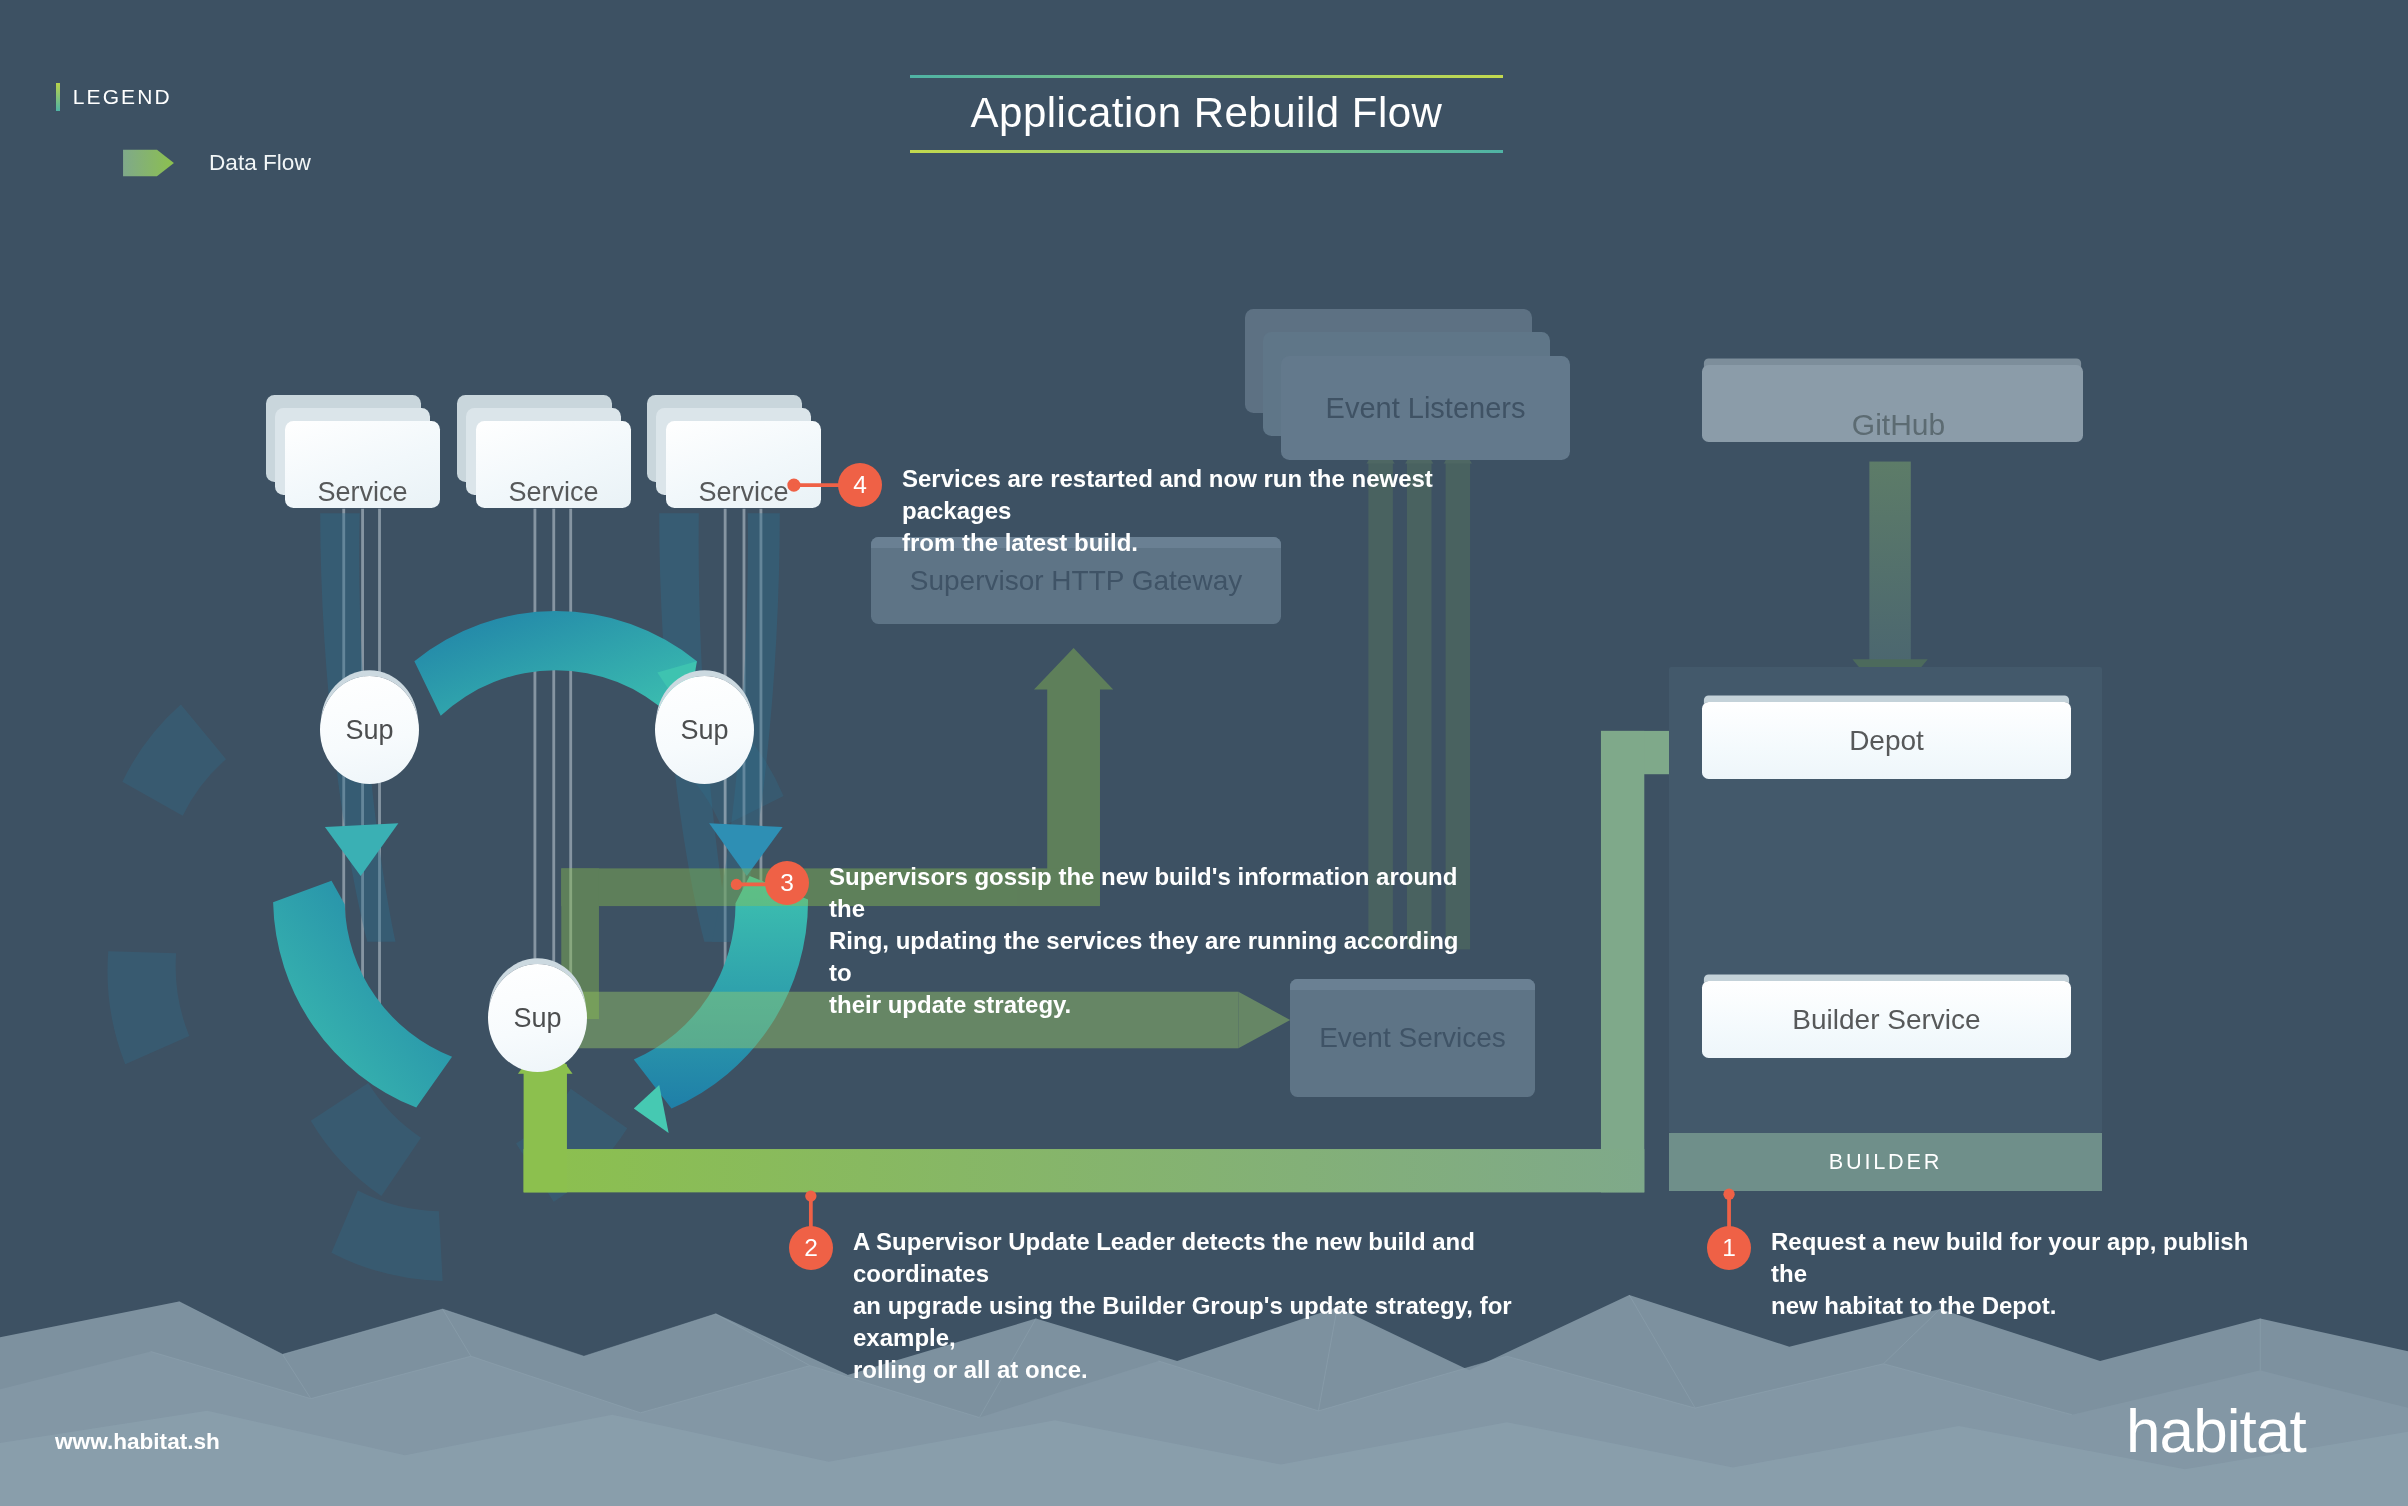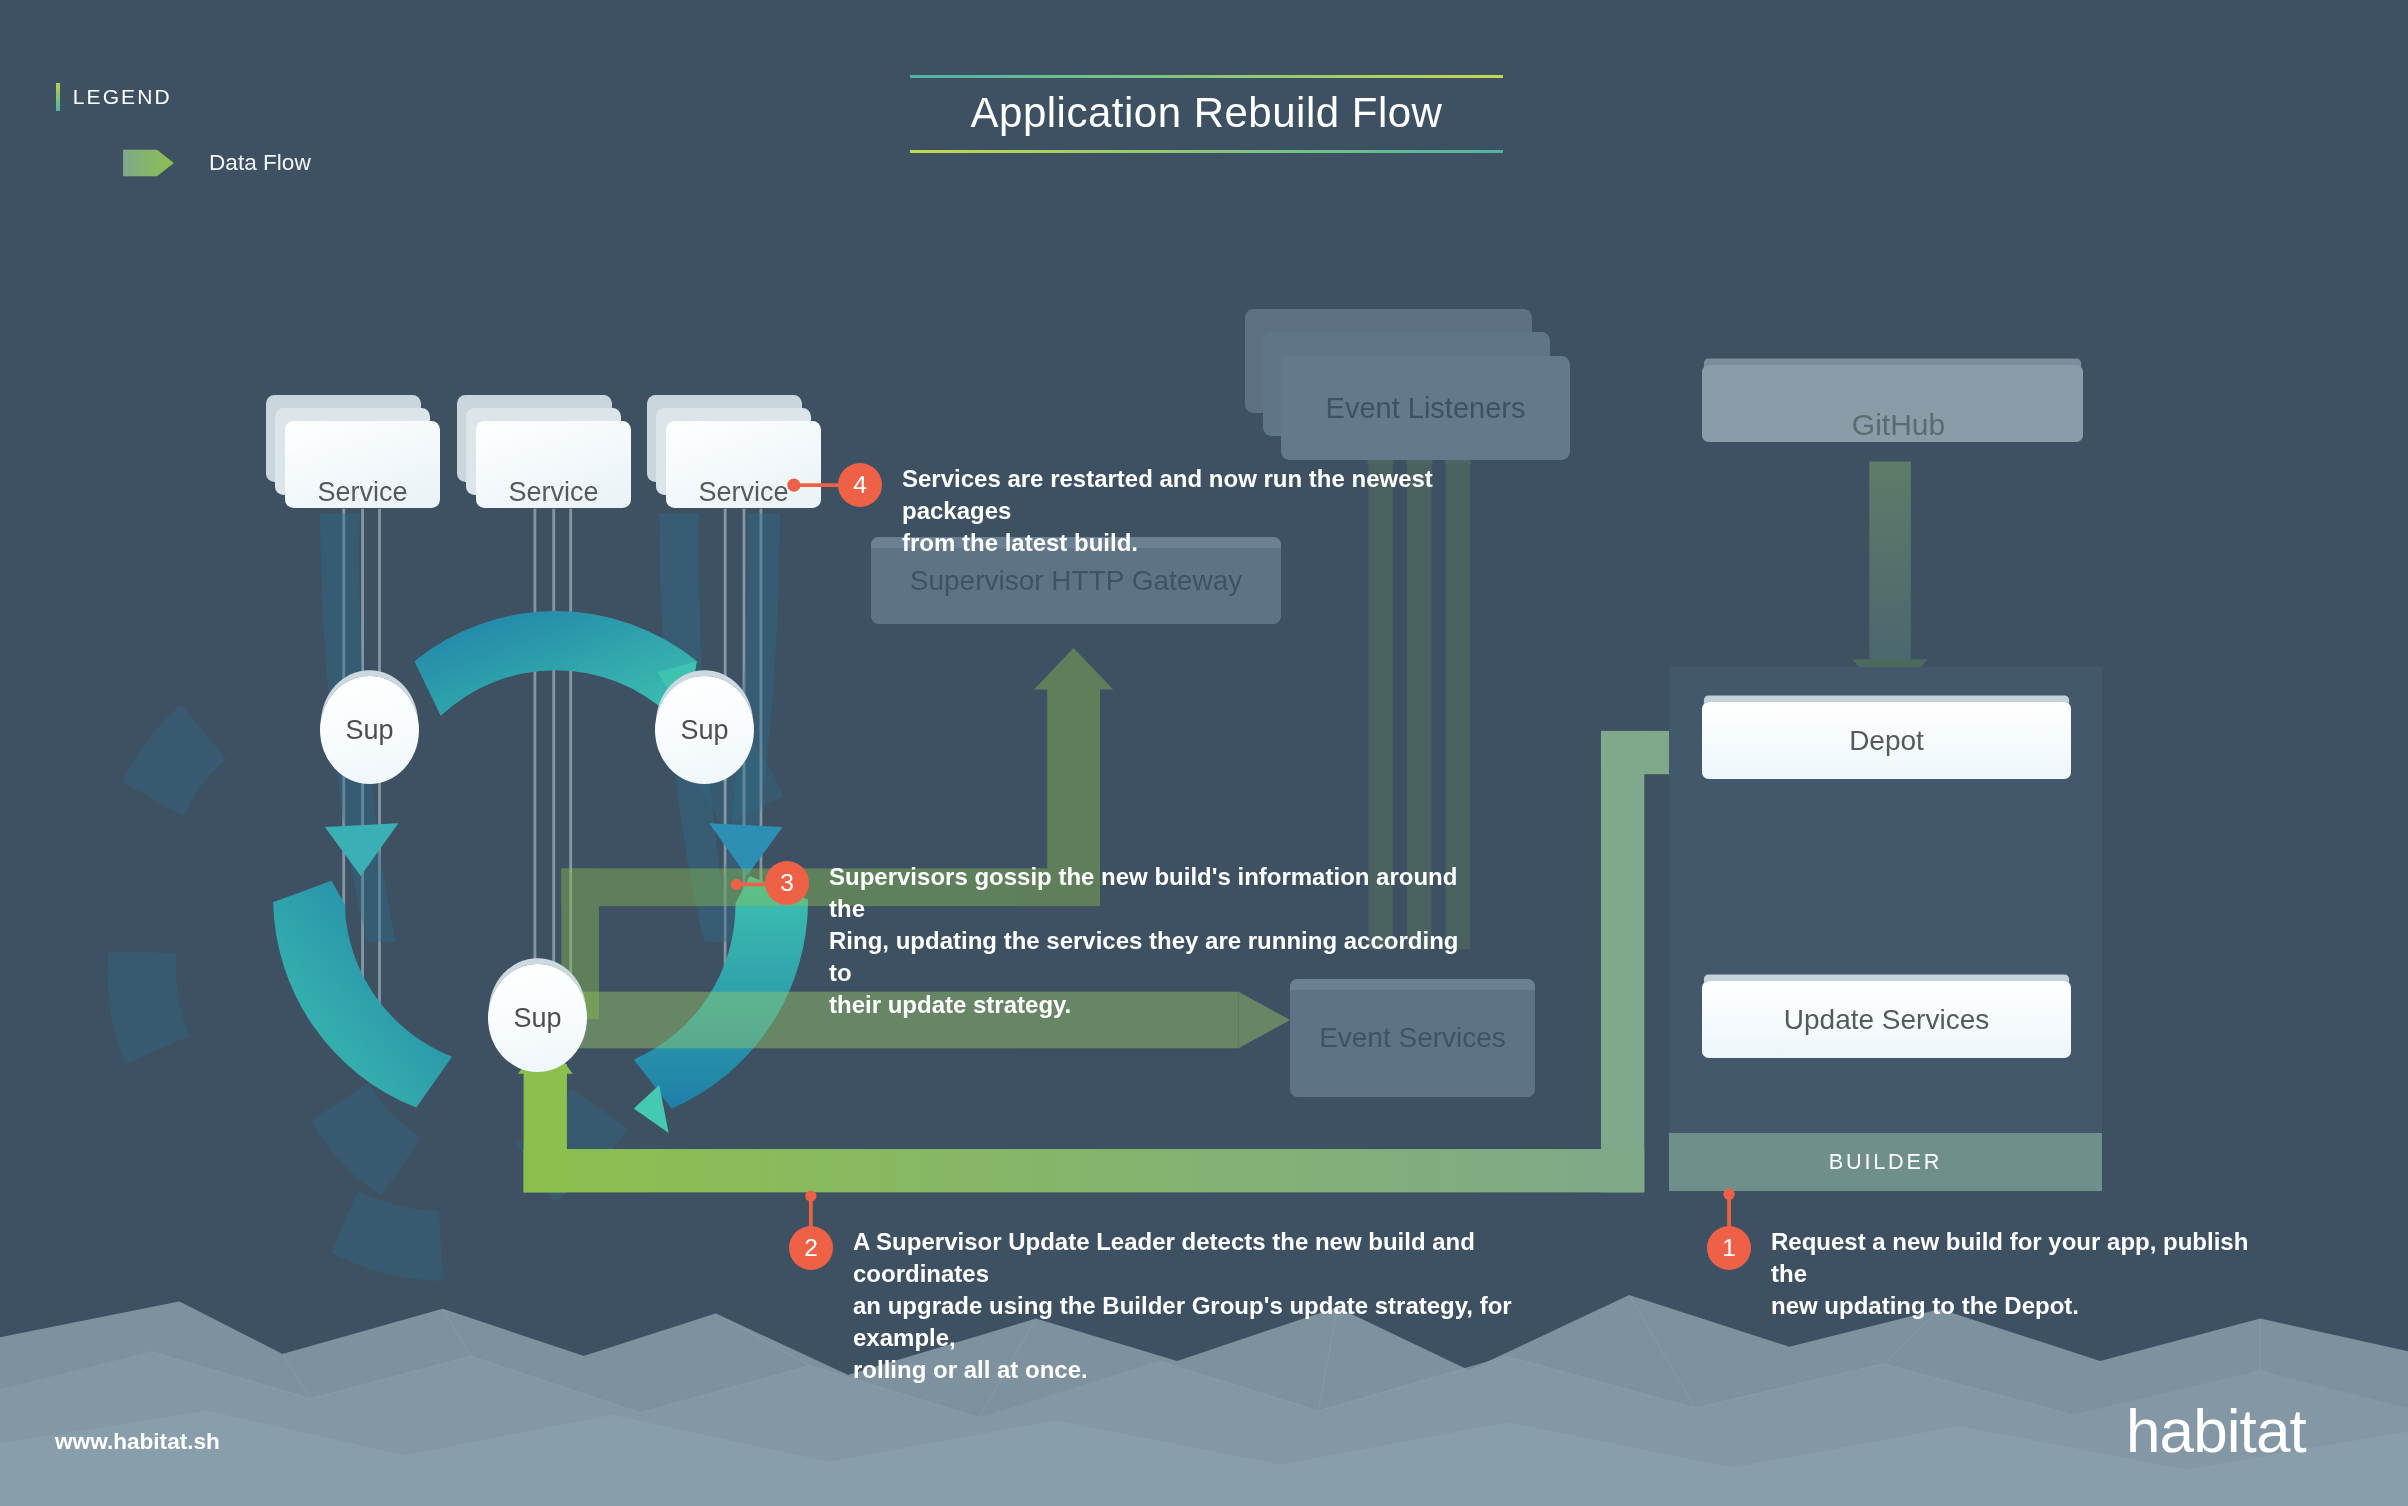--- a/index.html
+++ b/index.html
@@ -282,21 +282,21 @@
 
   <div class="graybox" style="left:1702px;top:365px;width:369px;height:77px;">
     <span class="lbl">GitHub</span>
   </div>
 
   <div class="whitebox" style="left:1702px;top:702px;width:369px;height:77px;">
     <span class="lbl">Depot</span>
   </div>
 
   <div class="whitebox" style="left:1702px;top:981px;width:369px;height:77px;">
-    <span class="lbl">Update Services</span>
+    <span class="lbl">Builder Service</span>
   </div>
 
   <div class="sup" style="left:320px;top:676px;width:99px;height:108px;">
     <span class="lbl">Sup</span>
   </div>
   <div class="sup" style="left:655px;top:676px;width:99px;height:108px;">
     <span class="lbl">Sup</span>
   </div>
   <div class="sup" style="left:488px;top:964px;width:99px;height:108px;">
     <span class="lbl">Sup</span>
@@ -333,20 +333,20 @@
   <div class="callout" style="left:789px;top:1226px;width:791px;">
     <div class="badge">2</div>
     <div class="ctext">A Supervisor Update Leader detects the new build and coordinates
 an upgrade using the Builder Group's update strategy, for example,
 rolling or all at once.</div>
   </div>
 
   <div class="callout" style="left:1707px;top:1226px;width:565px;">
     <div class="badge">1</div>
     <div class="ctext">Request a new build for your app, publish the
-new updating to the Depot.</div>
+new habitat to the Depot.</div>
   </div>
 
   <div class="site-url">www.habitat.sh</div>
   <div class="logo">habitat</div>
 
 </div>
 
 
 </body></html>

